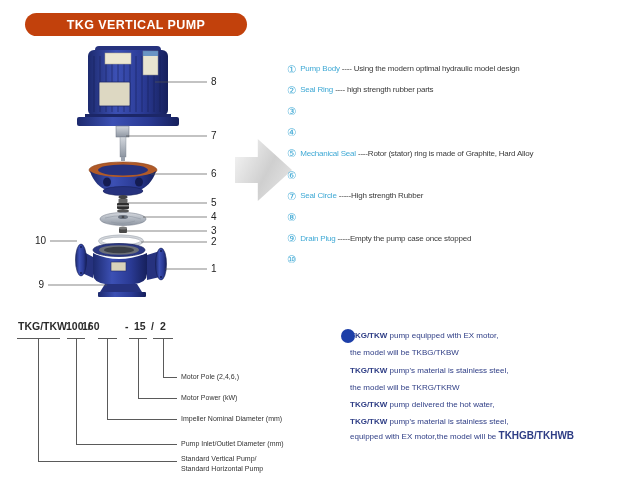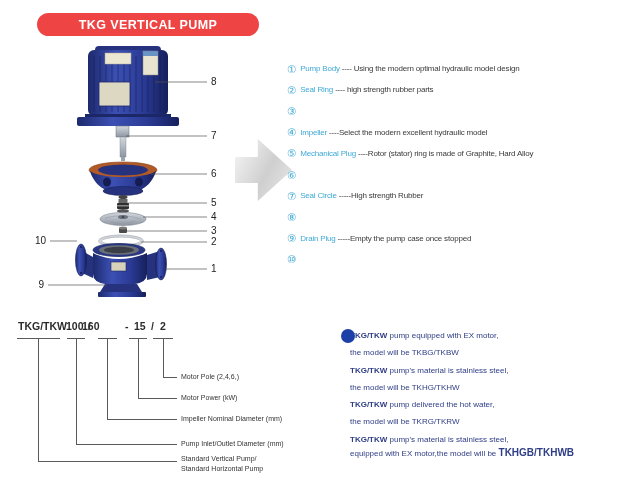--- a/index.html
+++ b/index.html
@@ -2,22 +2,22 @@
 <html><head>
 <meta charset="utf-8">
 <style>
   html,body{margin:0;padding:0;}
   body{
     width:617px;height:500px;position:relative;background:#ffffff;
     font-family:"Liberation Sans", sans-serif;overflow:hidden;
   }
   
   .banner{
-    position:absolute;left:37px;top:13px;width:222px;height:23px;
-    background:#ef4444;border-radius:11.5px;color:#fff;
+    position:absolute;left:25px;top:13px;width:222px;height:23px;
+    background:#c2410c;border-radius:11.5px;color:#fff;
     font-size:12.5px;font-weight:bold;letter-spacing:.4px;
     display:flex;align-items:center;justify-content:center;
   }
   
   .diagram{position:absolute;left:15px;top:42px;width:210px;height:260px;}
   .callout-num{font-size:10px;fill:#222;font-family:"Liberation Sans",sans-serif;}
   
   .big-arrow{
     position:absolute;left:235px;top:139px;width:57px;height:62px;
     background:linear-gradient(118deg,#f4f4f4 5%,#cfcfcf 55%,#e9e9e9 100%);
@@ -178,25 +178,24 @@
   </div>
   <div class="plist-row">
     <span class="cnum">②</span>
     <span><span class="kw">Seal Ring</span><span class="desc"> ---- high strength rubber parts</span></span>
   </div>
   <div class="plist-row">
     <span class="cnum">③</span>
   </div>
   <div class="plist-row">
     <span class="cnum">④</span>
-    <span><span class="kw">Impeller</span><span class="desc"> ----Select the modern excellent hydraulic model</span></span>
   </div>
   <div class="plist-row">
     <span class="cnum">⑤</span>
-    <span><span class="kw">Mechanical Plug</span><span class="desc"> ----Rotor (stator) ring is made of Graphite, Hard Alloy</span></span>
+    <span><span class="kw">Mechanical Seal</span><span class="desc"> ----Rotor (stator) ring is made of Graphite, Hard Alloy</span></span>
   </div>
   <div class="plist-row">
     <span class="cnum">⑥</span>
   </div>
   <div class="plist-row">
     <span class="cnum">⑦</span>
     <span><span class="kw">Seal Circle</span><span class="desc"> -----High strength Rubber</span></span>
   </div>
   <div class="plist-row">
     <span class="cnum">⑧</span>
@@ -245,19 +244,18 @@
   <div class="mlabel" style="top:140px">Standard Vertical Pump/</div>
   <div class="mlabel" style="top:150px">Standard  Horizontal Pump</div>
 </div>
 
 <div class="notes">
   <div class="bullet"></div>
   <div class="note-lines">
     <div class="nline"><span class="nb">TKG/TKW</span><span> pump equipped with EX motor,</span><span class="nb2"></span></div>
     <div class="nline"><span class="nb"></span><span>the model will be TKBG/TKBW</span><span class="nb2"></span></div>
     <div class="nline"><span class="nb">TKG/TKW</span><span> pump's material is stainless steel,</span><span class="nb2"></span></div>
-    <div class="nline"><span class="nb"></span><span>the model will be TKHG/TKHW</span><span class="nb2"></span></div>
+    <div class="nline"><span class="nb"></span><span>the model will be TKRG/TKRW</span><span class="nb2"></span></div>
     <div class="nline"><span class="nb">TKG/TKW</span><span> pump delivered the hot water,</span><span class="nb2"></span></div>
-    <div class="nline"><span class="nb"></span><span>the model will be TKRG/TKRW</span><span class="nb2"></span></div>
     <div class="nline"><span class="nb">TKG/TKW</span><span> pump's material is stainless steel,</span><span class="nb2"></span></div>
     <div class="nline tight"><span class="nb"></span><span>equipped with EX motor,the model will be </span><span class="nb2">TKHGB/TKHWB</span></div>
   </div>
 </div>
 
 </body></html>

